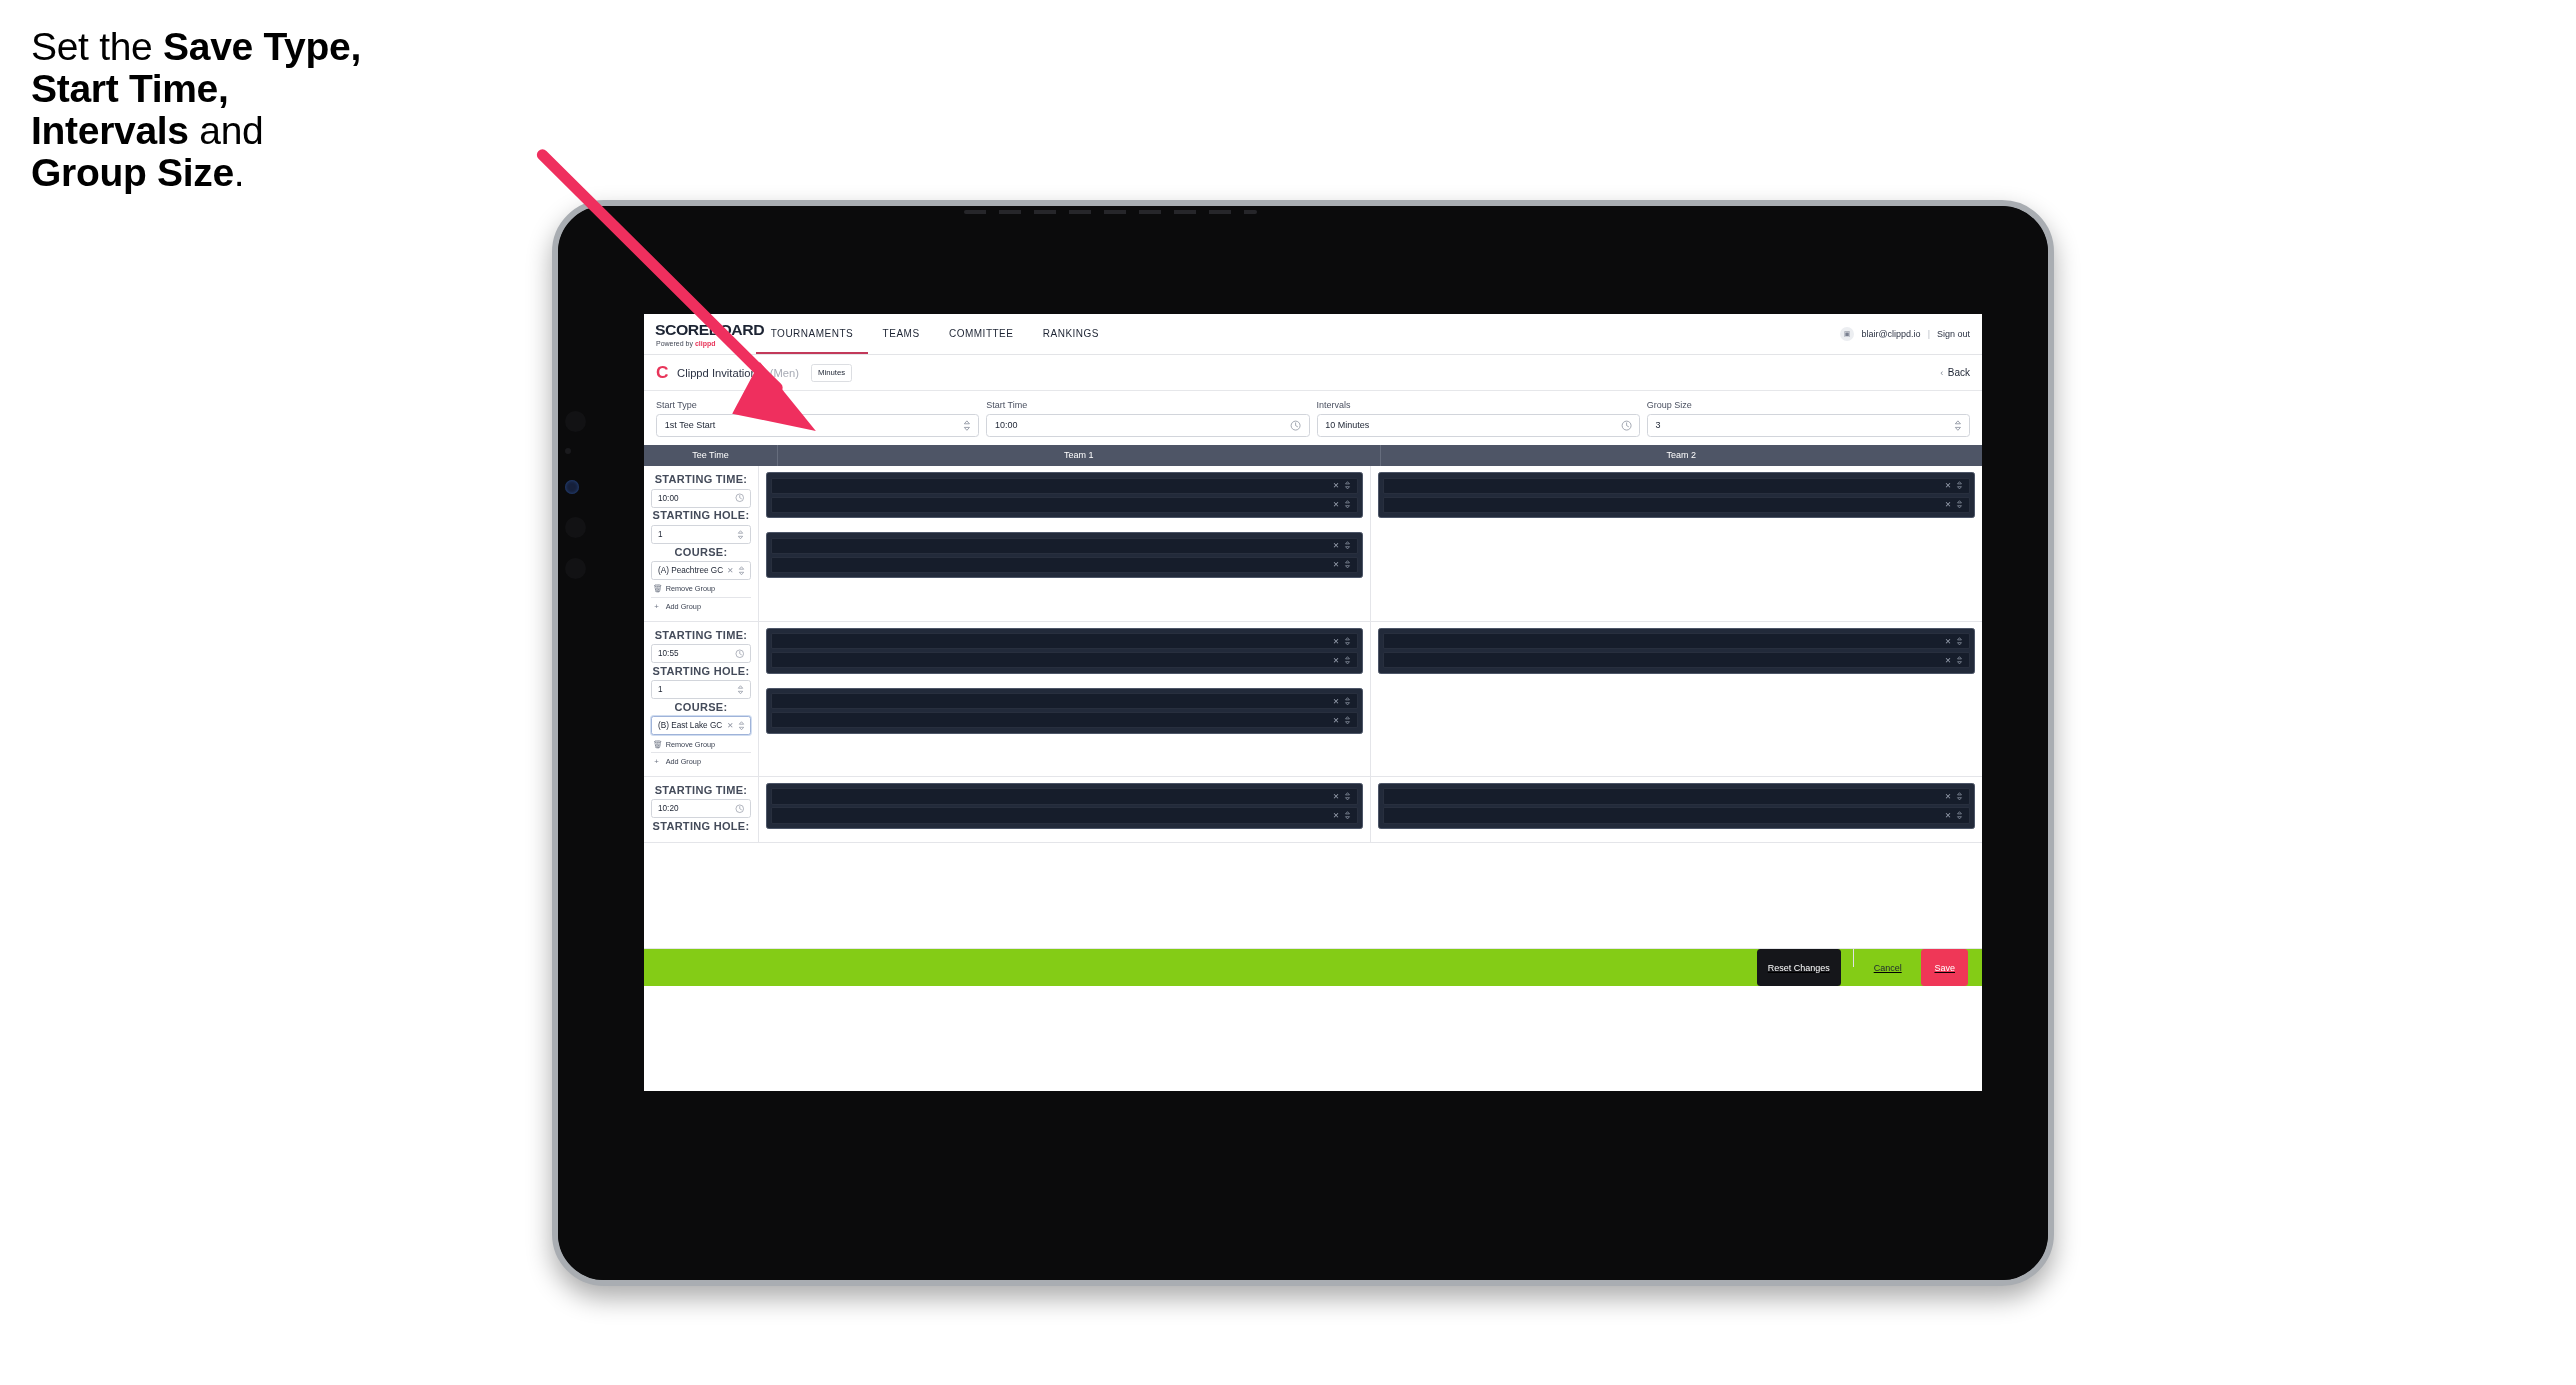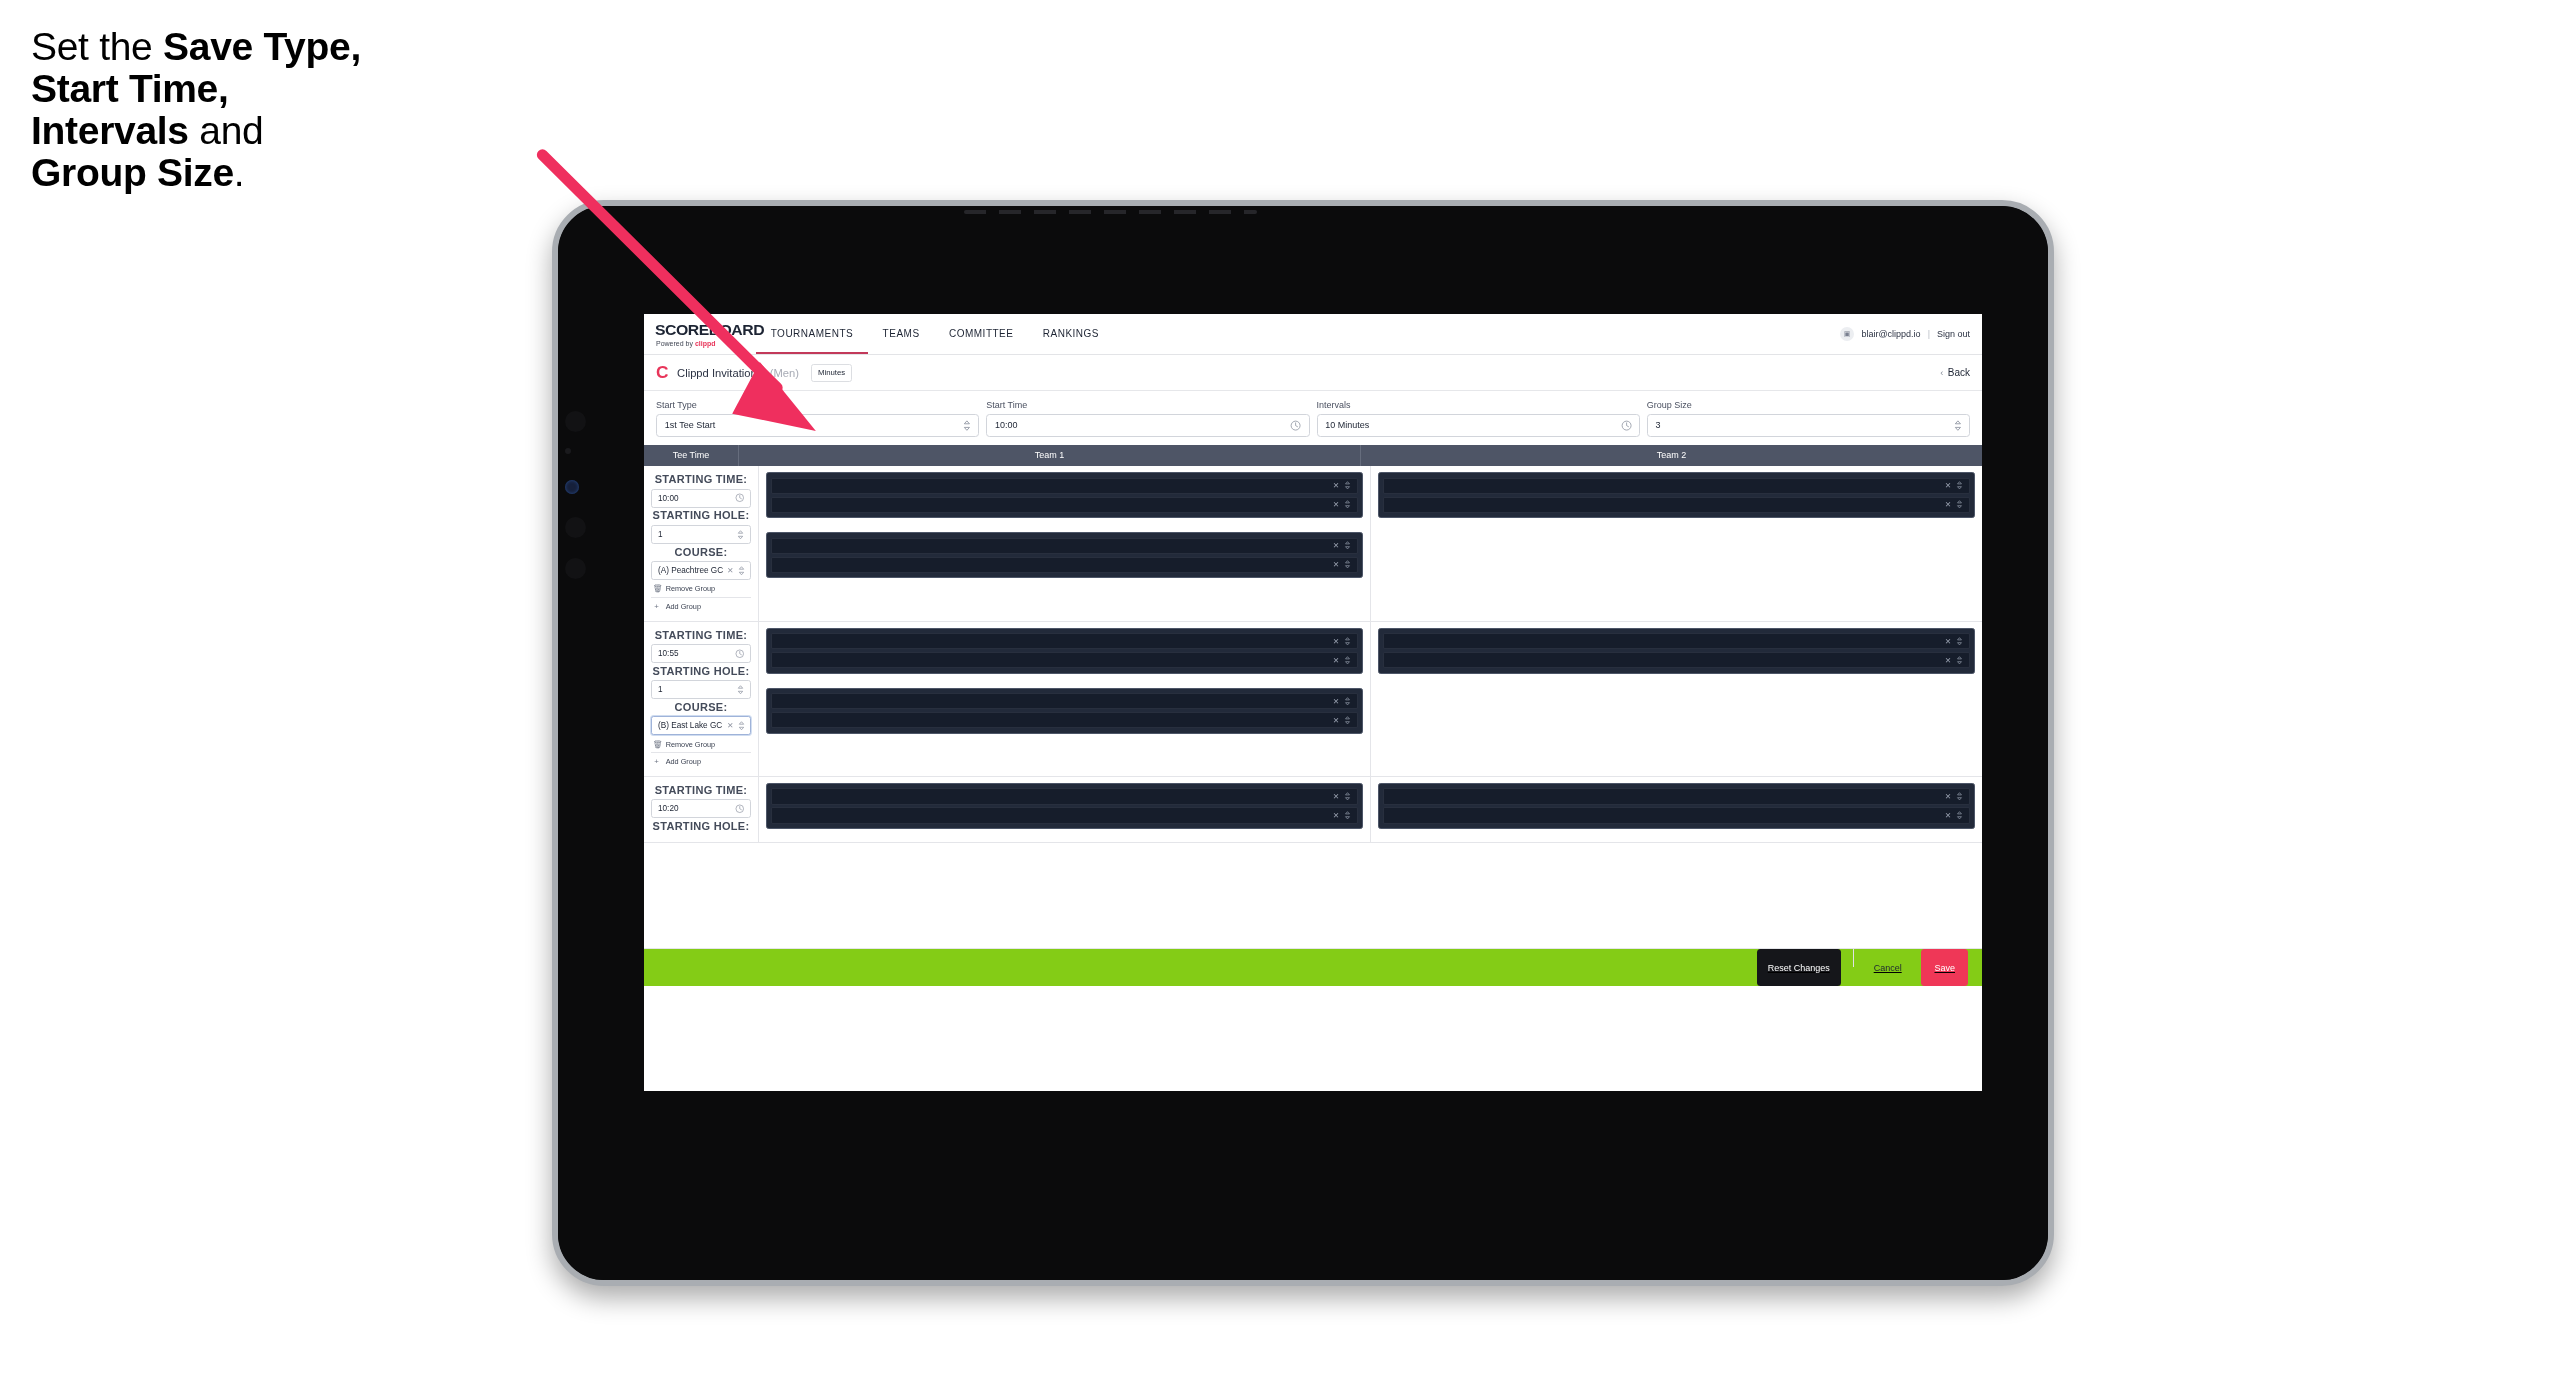--- a/index.html
+++ b/index.html
@@ -81,21 +81,21 @@
   .settings { display:flex; gap:7px; padding:8.6px 12px 7.8px 12px; background:#fff; }
   .field { flex:1; display:flex; flex-direction:column; }
   .field-label { font-size:9px; color:#4a5060; margin-bottom:4.3px; }
   .ctl { position:relative; height:23px; border:0.9px solid #d2d5db; border-radius:3.5px; background:#fff;
          display:flex; align-items:center; padding:0 22.4px 0 7.8px; font-size:9px; color:#1d2433; cursor:pointer; }
   .ctl .endicon { position:absolute; right:7px; display:flex; align-items:center; color:#8d93a0; }
 
   
   .thead { display:flex; background:#4e5566; height:21.6px; align-items:stretch; }
   .th { display:flex; align-items:center; justify-content:center; font-size:9px; color:#fff; }
-  .th.tee { width:95px; border-right:0.9px solid #666d7d; }
+  .th.tee { width:134px; border-right:0.9px solid #666d7d; }
   .th.t1 { flex:1; border-right:0.9px solid #666d7d; }
   .th.t2 { flex:1; }
 
   
   .tbody { height:483px; overflow:hidden; border-bottom:0.9px solid #e4e5e9; }
   .trow { display:flex; border-bottom:0.9px solid #e4e5e9; }
   .tee-cell { width:115px; border-right:0.9px solid #e4e5e9; padding:5.2px 7px 6px 7px; display:flex; flex-direction:column; }
   .mini-label { font-size:11px; font-weight:700; letter-spacing:0.3px; color:#444b5a; text-align:center; margin:1.7px 0 3.5px; }
   .mini-ctl { position:relative; height:19px; border:0.9px solid #d2d5db; border-radius:2.6px; background:#fff;
               display:flex; align-items:center; padding:0 21px 0 6px; font-size:8.2px; color:#1d2433; cursor:pointer; }

